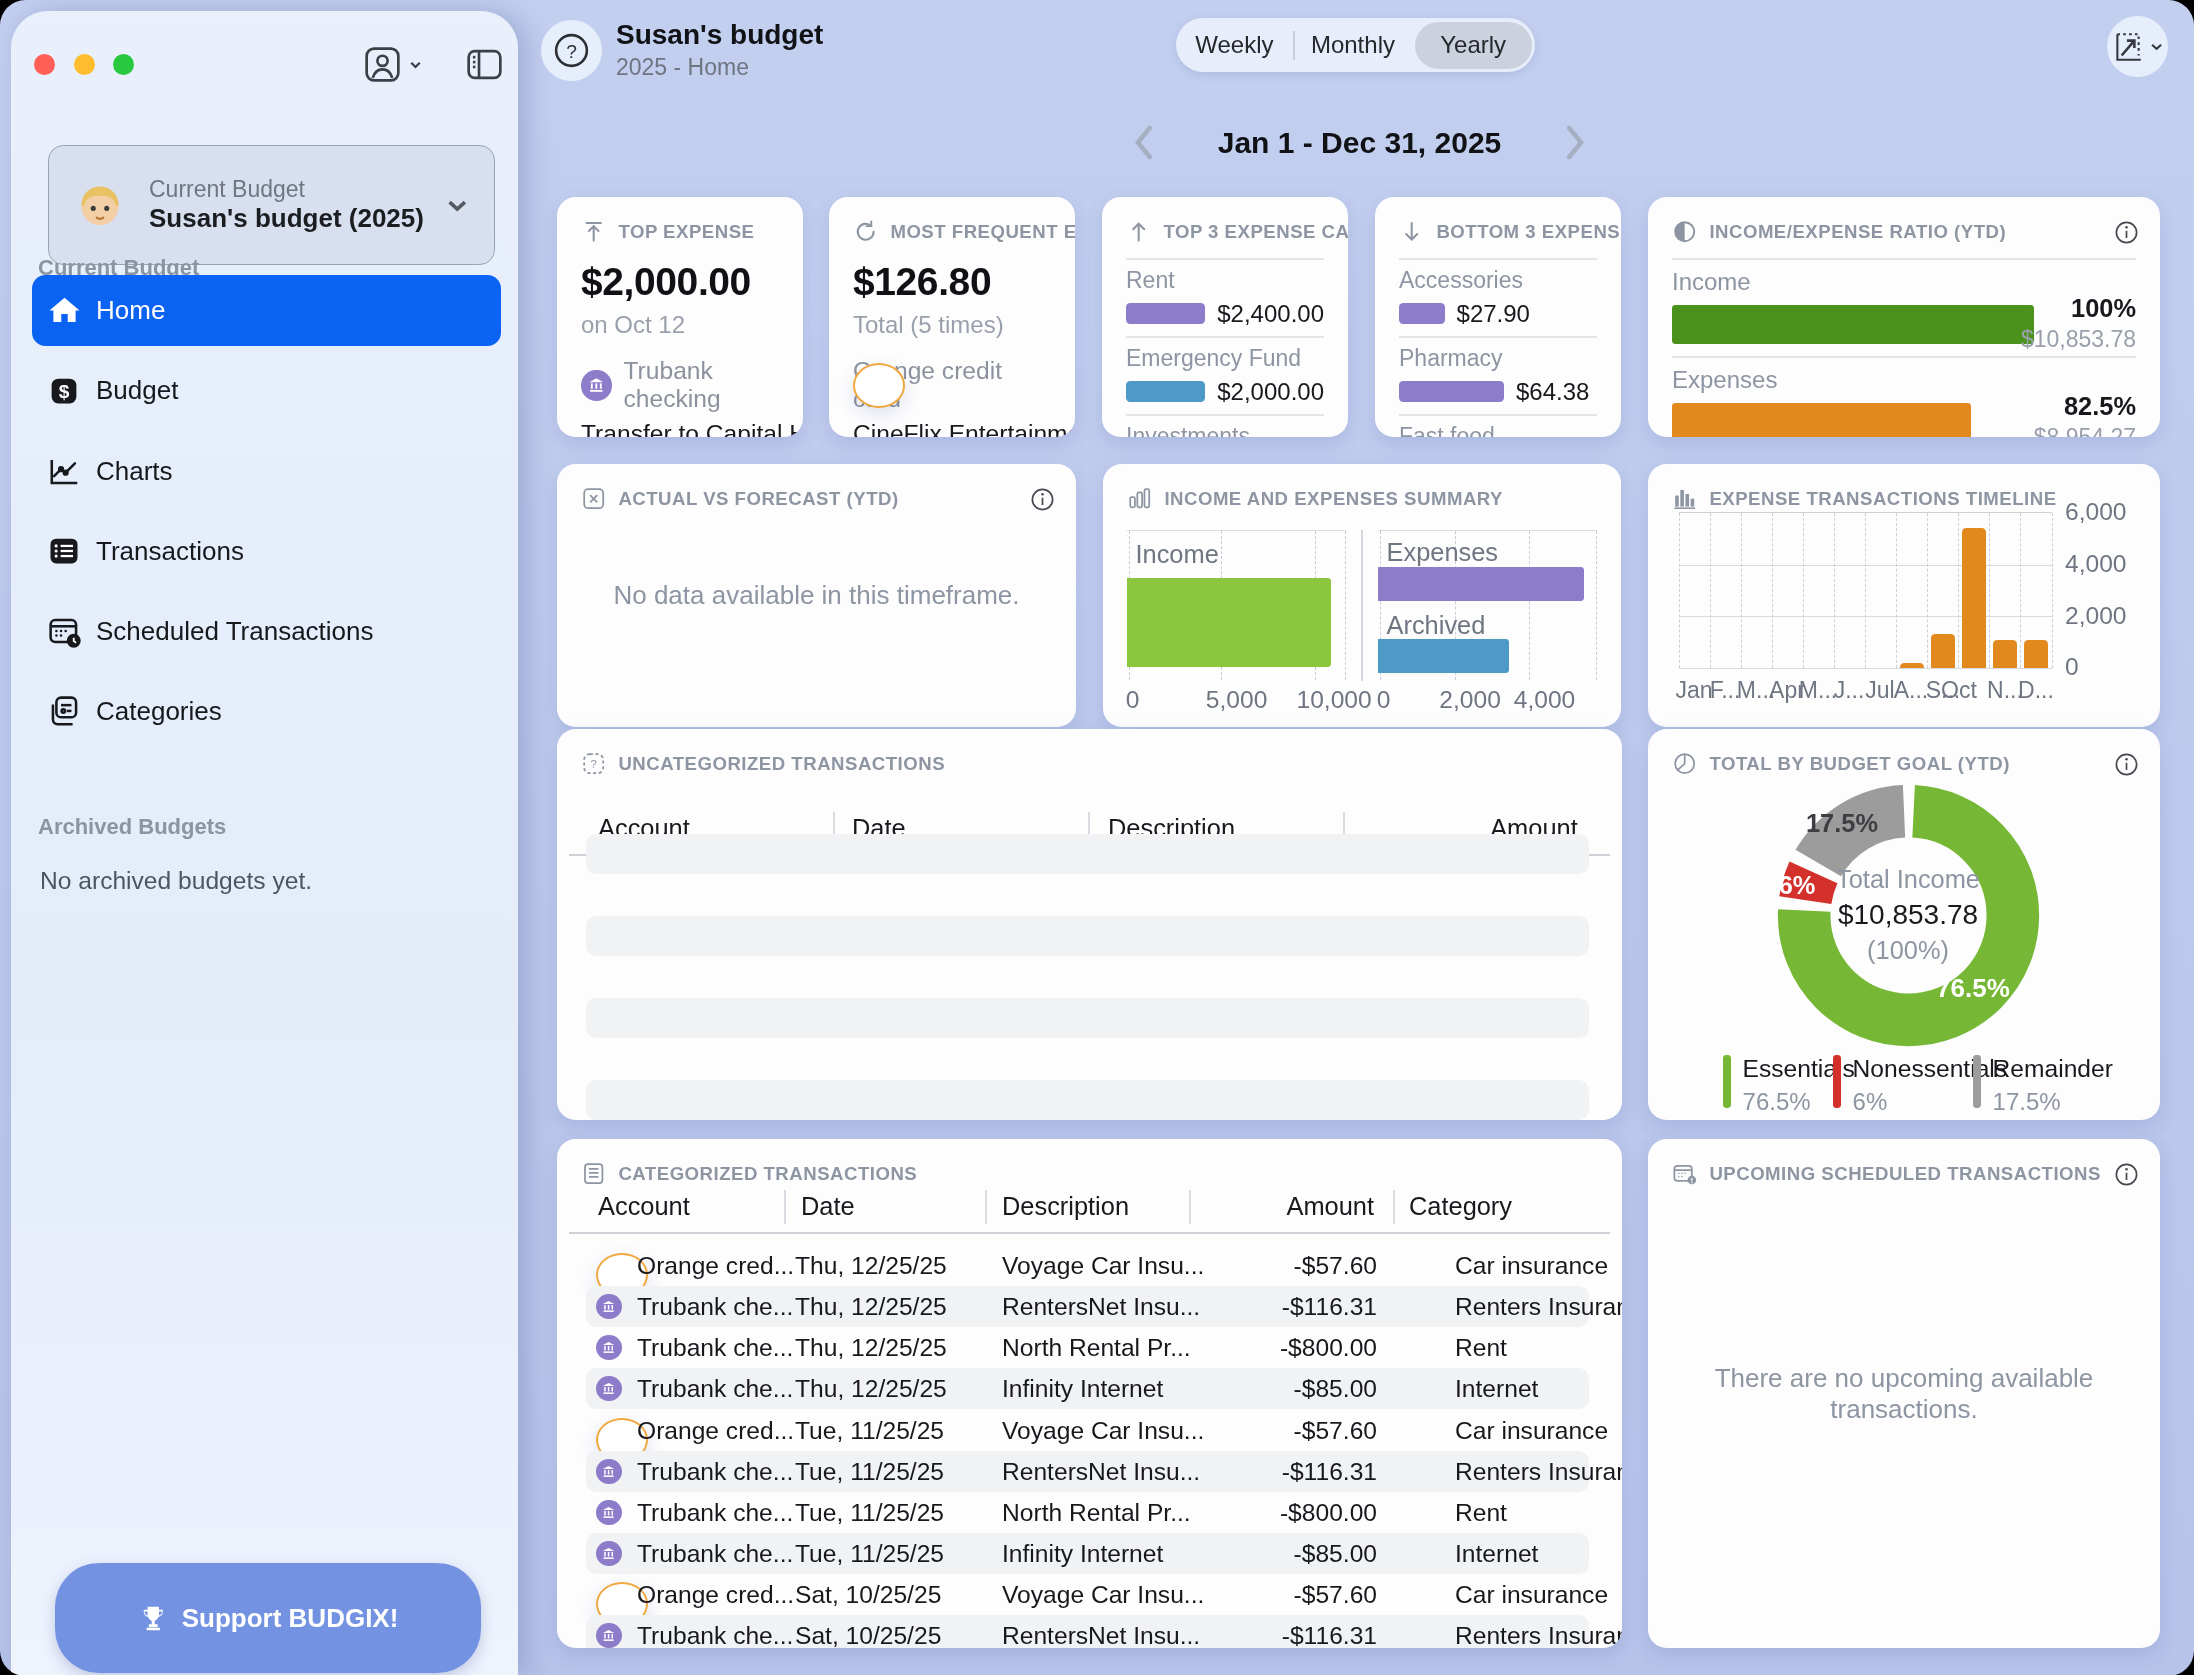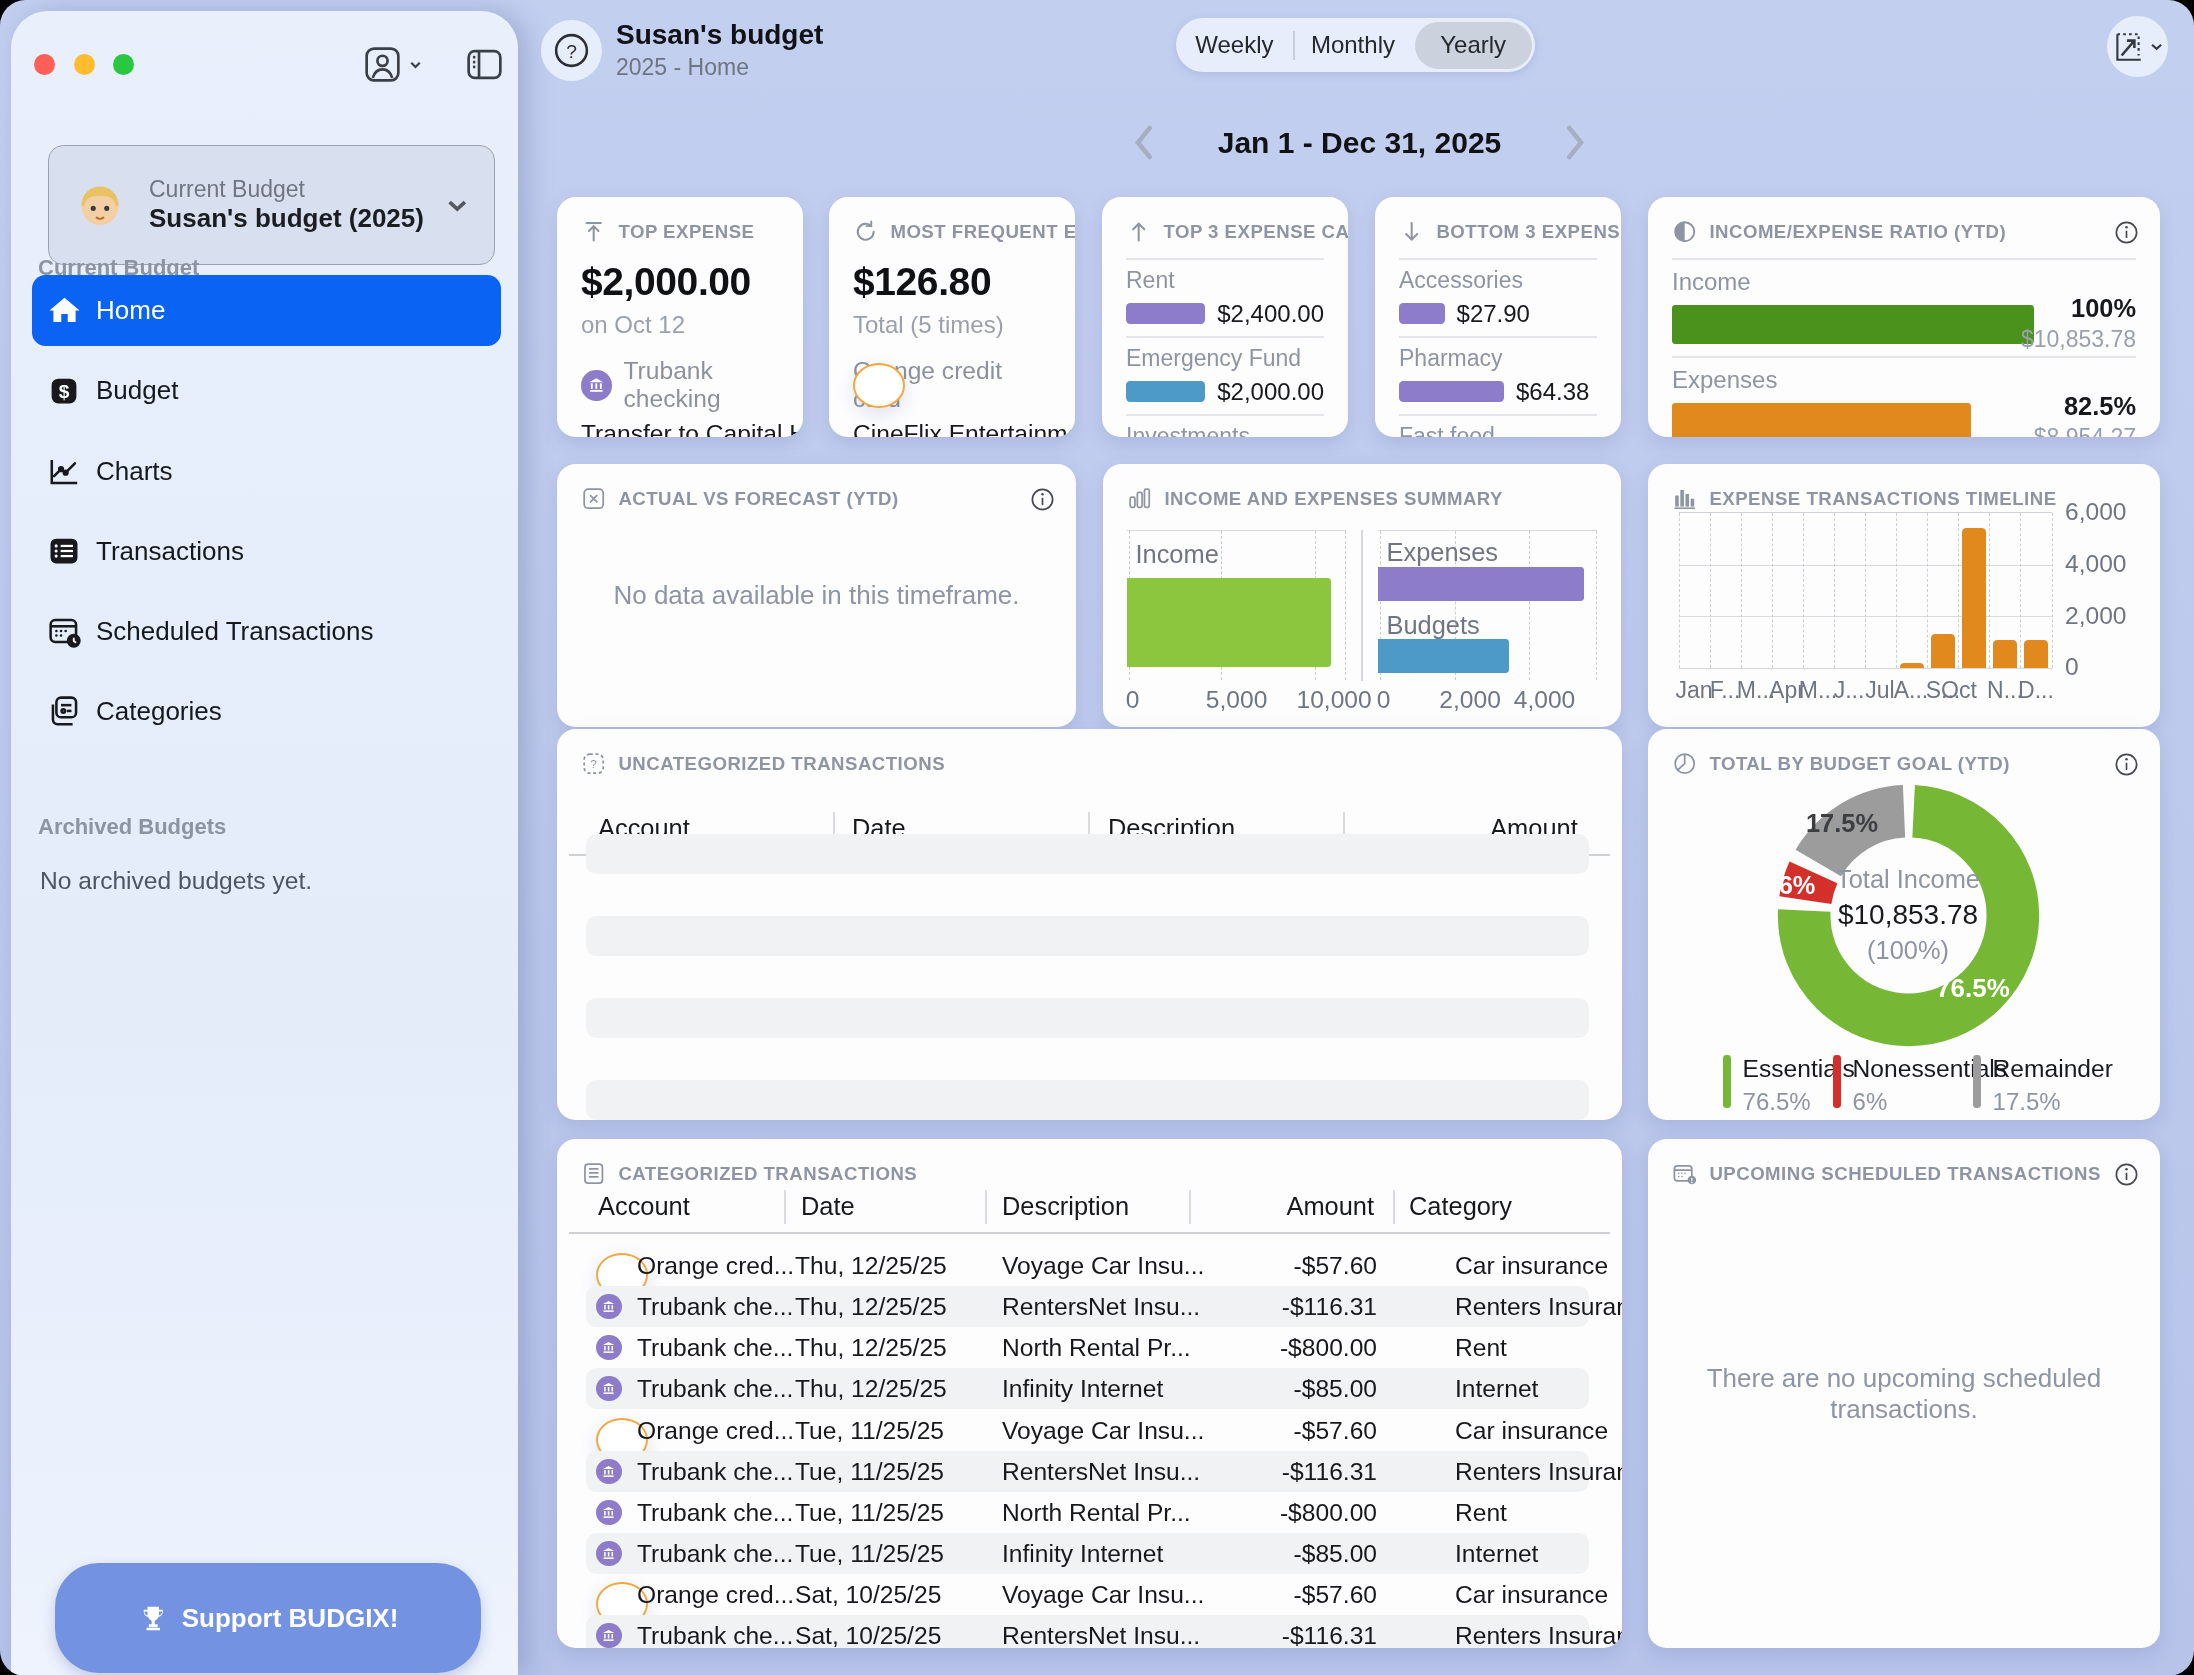--- a/index.html
+++ b/index.html
@@ -555,21 +555,21 @@
       </div>
       <div class="sum-mid"></div>
       <div class="sum-chart" id="sum-right">
         <div class="sum-plot">
           <div class="sum-vline" style="left: 1%;"></div>
           <div class="sum-vline" style="left: 35%;"></div>
           <div class="sum-vline" style="left: 69%;"></div>
           <div class="sum-vline" style="left:99.5%"></div>
           <div class="sum-label" style="top:6.8px">Expenses</div>
           <div class="sum-bar" style="top: 36px; height: 34px; width: 94%; background: rgb(141, 124, 201);"></div>
-          <div class="sum-label" style="top:80px">Budgets</div>
+          <div class="sum-label" style="top:80px">Archived</div>
           <div class="sum-bar" style="top: 108px; height: 34px; width: 60%; background: rgb(77, 153, 200);"></div>
         </div>
         <div class="sum-ticks">
           <span class="sum-tick" style="left: 1%;">0</span>
           <span class="sum-tick" style="left: 35%;">2,000</span>
           <span class="sum-tick" style="left: 69%;">4,000</span>
         </div>
       </div>
     </div>
   </div>
@@ -952,17 +952,17 @@
         </span>
       <span class="ctitle">UPCOMING SCHEDULED TRANSACTIONS</span>
     </div>
     <span class="cinfo">
       <svg width="27" height="27" viewBox="0 0 32 32" fill="none" stroke="currentColor" stroke-width="2">
           <circle cx="16" cy="16" r="12"></circle>
           <line x1="16" y1="14" x2="16" y2="22.5"></line>
           <circle cx="16" cy="9.8" r="1.5" fill="currentColor" stroke="none"></circle>
         </svg>
       </span>
-    <div class="empty-center">There are no upcoming scheduled transactions.</div>
+    <div class="empty-center">There are no upcoming available transactions.</div>
   </div>
 
 </div>
 
 
 </body></html>

